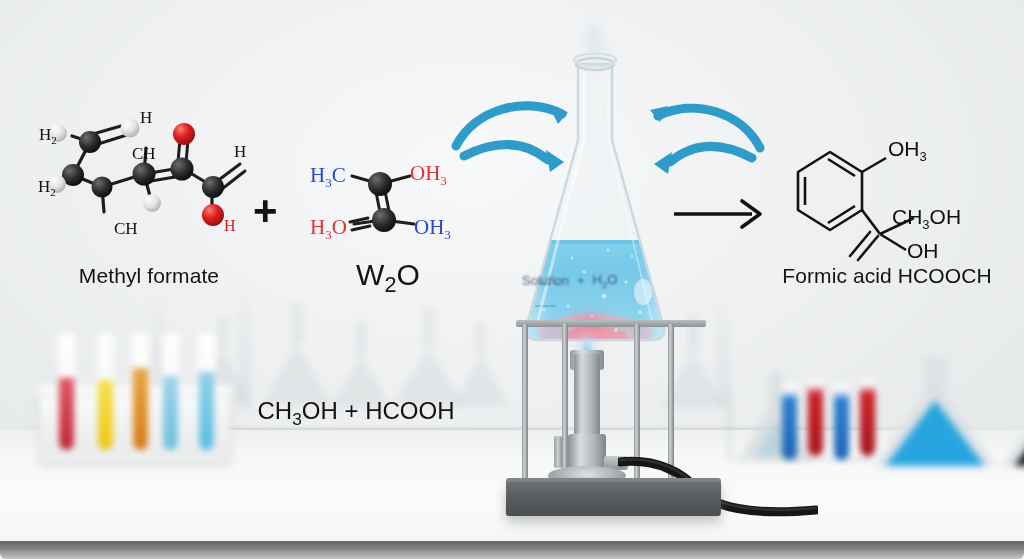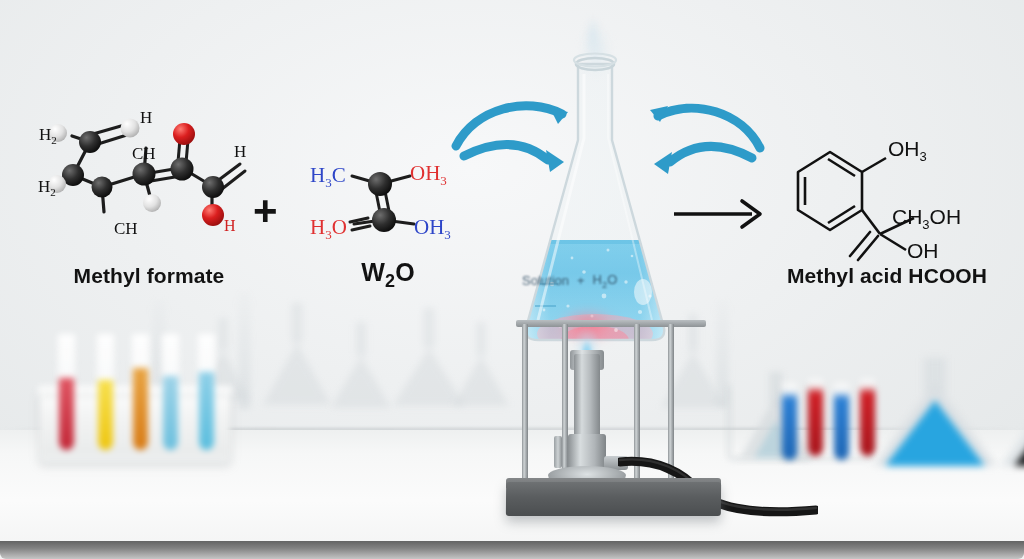--- a/index.html
+++ b/index.html
@@ -125,21 +125,21 @@
   .darkflask s{
     position:absolute;left:50%;bottom:0;transform:translateX(-50%);
     width:0;height:0;border-left:43px solid transparent;border-right:43px solid transparent;
     border-bottom:58px solid rgba(14,16,18,.95);
   }
   
   .mol{position:absolute;}
   .mol svg{display:block;}
   .caption{
     position:absolute;text-align:center;color:#121212;
-    font-size:21px;letter-spacing:.1px;white-space:nowrap;font-weight:bold;
+    font-size:21px;letter-spacing:.1px;white-space:nowrap;
   }
   .plus{
     position:absolute;color:#131313;font-size:42px;font-weight:700;line-height:1;
   }
   
   .main-flask{position:absolute;left:500px;top:14px;width:190px;height:330px;}
   .vapor{
     position:absolute;left:70px;top:0px;width:52px;height:62px;
     background:radial-gradient(ellipse 20px 36px at 50% 60%,rgba(222,234,240,.92),rgba(232,240,244,0) 72%);
     filter:blur(4px);
@@ -391,21 +391,21 @@
         <line x1="60" y1="68" x2="42" y2="72"></line>
       </g>
       <circle cx="70" cy="26" r="12" fill="url(#cball)"></circle>
       <circle cx="74" cy="62" r="12" fill="url(#cball)"></circle>
       <text x="0" y="24" font-size="21" font-family="Liberation Serif, serif" fill="#2e46c8">H<tspan font-size="13" dy="5">3</tspan><tspan dy="-5">C</tspan></text>
       <text x="100" y="22" font-size="21" font-family="Liberation Serif, serif" fill="#e03131">OH<tspan font-size="13" dy="5">3</tspan></text>
       <text x="0" y="76" font-size="21" font-family="Liberation Serif, serif" fill="#e03131">H<tspan font-size="13" dy="5">3</tspan><tspan dy="-5">O</tspan></text>
       <text x="104" y="76" font-size="21" font-family="Liberation Serif, serif" fill="#2e46c8">OH<tspan font-size="13" dy="5">3</tspan></text>
     </svg>
   </div>
-  <div class="caption" style="left:308px;top:258px;width:160px;font-size:25px;"><span>W</span><span class="sub">2</span><span>O</span></div>
+  <div class="caption" style="left:308px;top:258px;width:160px;font-size:30px;"><span>W</span><span class="sub">2</span><span>O</span></div>
 
   <div class="blue-arrows">
     <svg width="320" height="110" viewBox="0 0 320 110">
       <g fill="none" stroke="#2e9bc9" stroke-width="9" stroke-linecap="round">
         <path d="M6,68 C26,30 76,18 112,36"></path>
         <path d="M14,78 C46,62 74,62 98,82"></path>
         <path d="M310,70 C292,34 244,20 208,38"></path>
         <path d="M302,80 C272,64 244,64 220,84"></path>
       </g>
       <polygon points="96,72 114,84 100,94" fill="#2e9bc9"></polygon>
@@ -522,18 +522,19 @@
       </g>
       <g fill="none" stroke="#111" stroke-width="2.6" stroke-linecap="round">
         <line x1="96" y1="102" x2="76" y2="126"></line>
         <line x1="88" y1="98" x2="68" y2="122"></line>
       </g>
       <text x="106" y="22" font-size="21" font-family="Liberation Sans, sans-serif" fill="#111">OH<tspan font-size="13" dy="5">3</tspan></text>
       <text x="110" y="90" font-size="21" font-family="Liberation Sans, sans-serif" fill="#111">CH<tspan font-size="13" dy="5">3</tspan><tspan dy="-5">OH</tspan></text>
       <text x="125" y="124" font-size="21" font-family="Liberation Sans, sans-serif" fill="#111">OH</text>
     </svg>
   </div>
-  <div class="caption" style="left:772px;top:264px;width:230px;">Methyl acid HCOOH</div>
+  <div class="caption" style="left:772px;top:264px;width:230px;">Formic acid HCOOCH</div>
 
   <div class="equation">
+    <div class="eq-line">CH<span class="sub">3</span>OH + HCOOH</div>
   </div>
 
 </div>
 
 </body></html>

